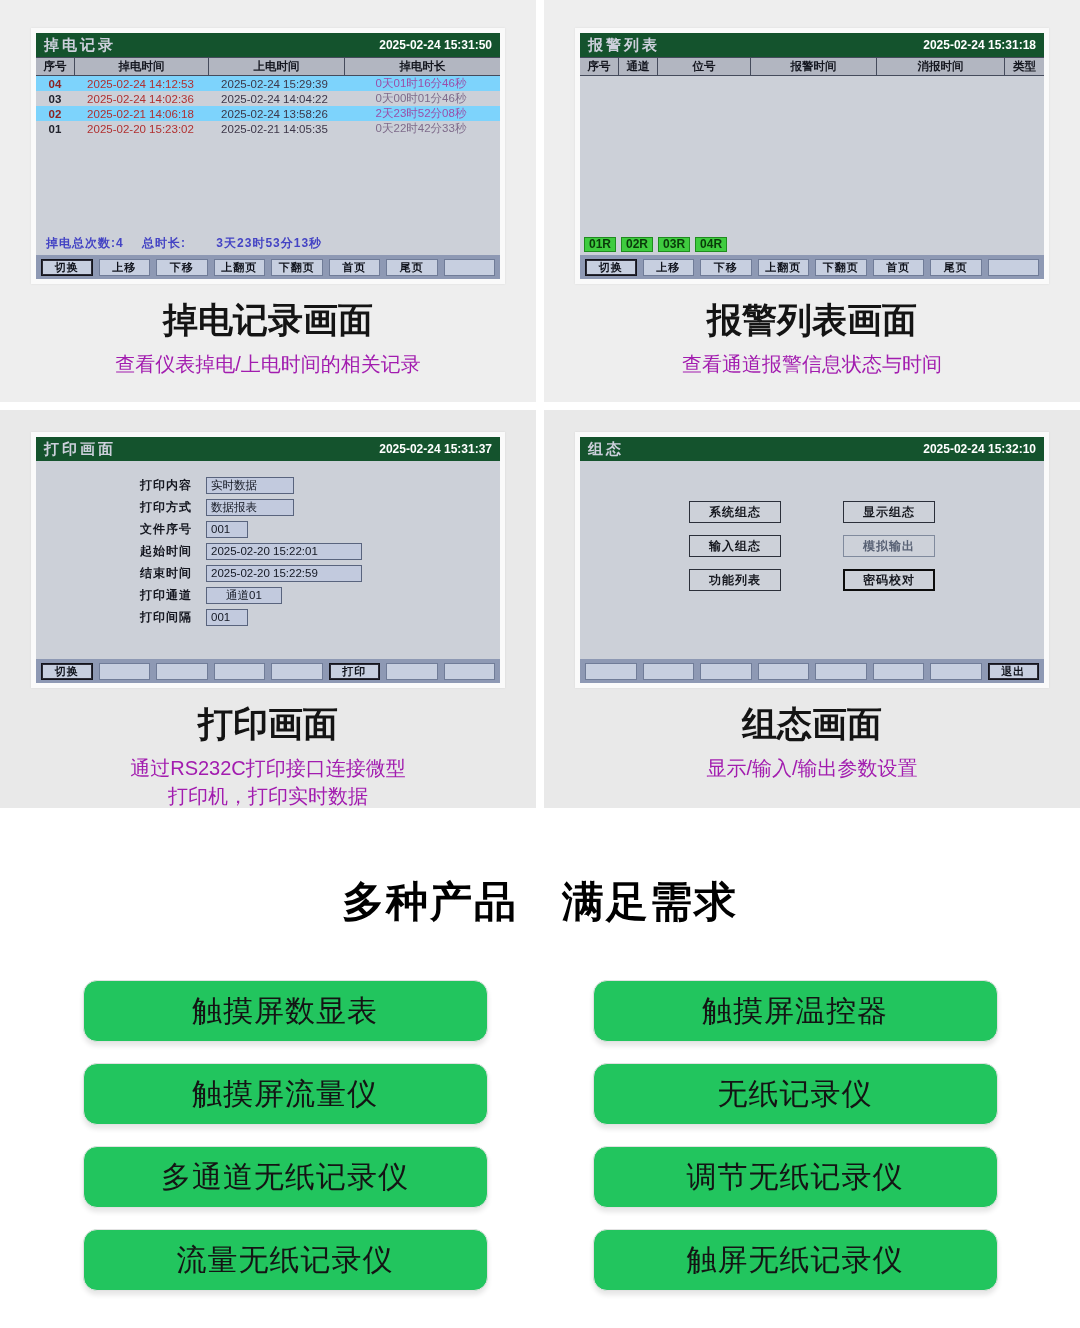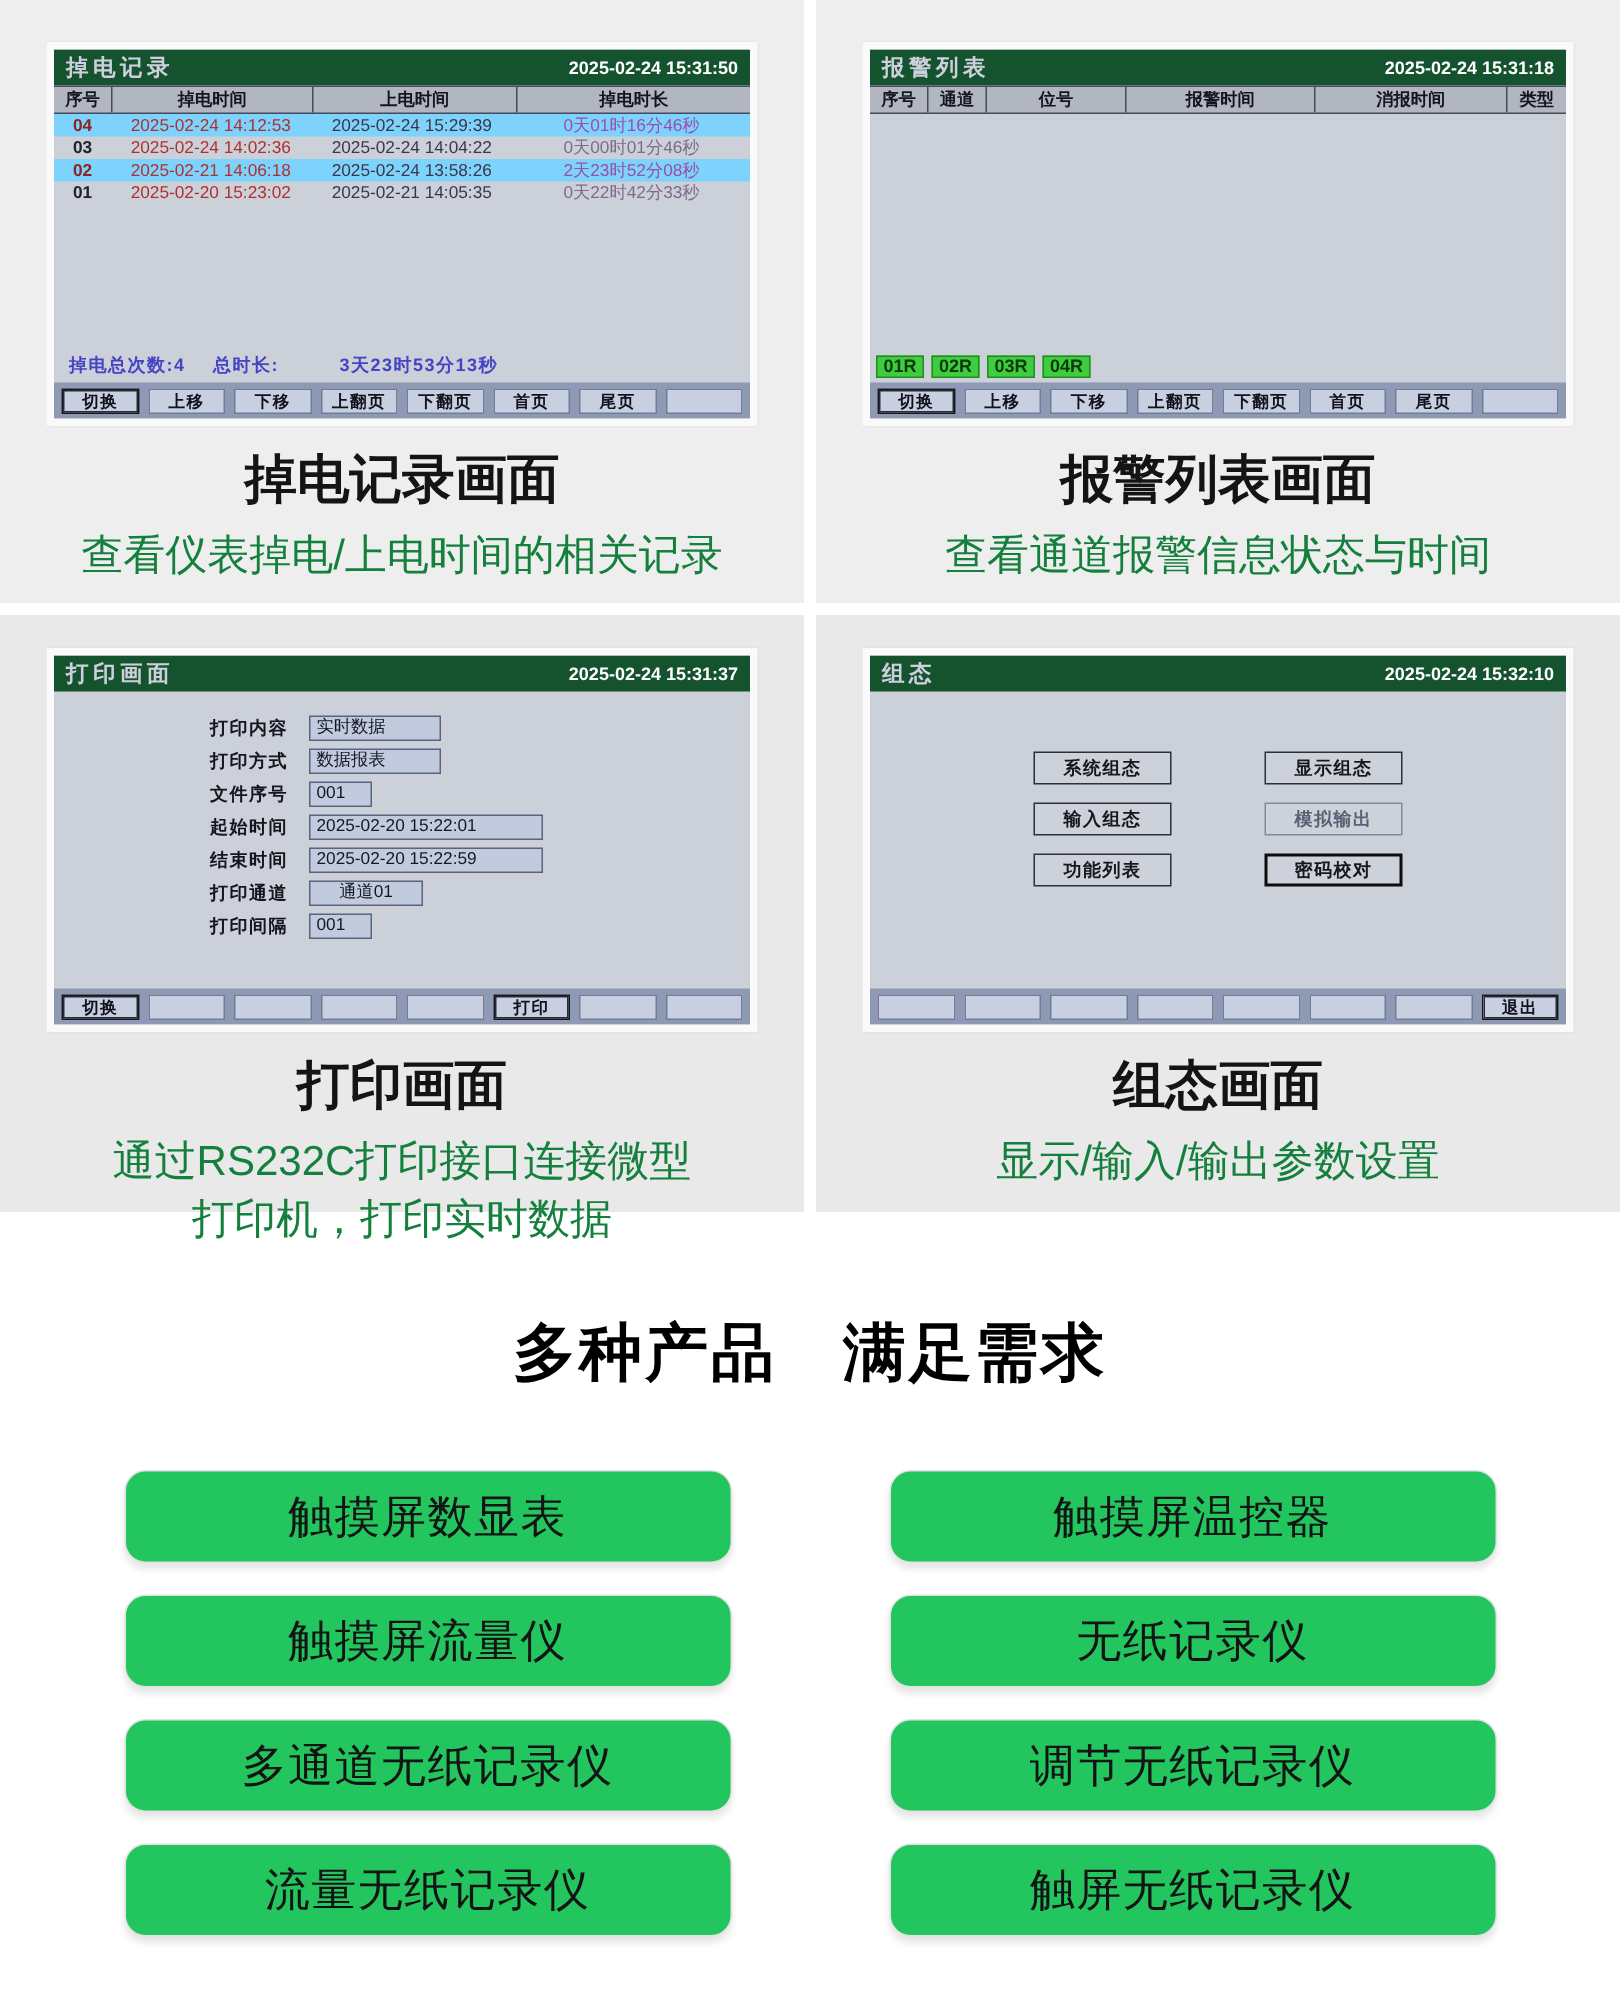--- a/index.html
+++ b/index.html
@@ -32,21 +32,21 @@
   .t-red{color:#b03030;}
   .t-dark{color:#3c3648;}
   .t-pur{color:#9a4fa8;}
   .t-gpur{color:#7e6b8a;}
   .seq-r{color:#8e2222;font-weight:700;}
   .seq-d{color:#20222c;font-weight:700;}
   .a1{width:38px;}.a2{width:38px;}.a3{width:92px;}.a4{width:125px;}.a5{width:127px;}.a6{flex:1;}
   .spacer{flex:1;}
   .summary{font-size:12px;font-weight:700;color:#4444c4;padding:0 0 3px 10px;letter-spacing:1px;}
   .summary .sv{margin-left:14px;}
-  .summary .sv2{margin-left:36px;}
+  .summary .sv2{margin-left:26px;}
 
   
   .btnbar{flex:0 0 24px;background:#8e99b4;display:flex;gap:6px;align-items:center;padding:0 5px;}
   .lbtn{flex:1;height:17px;background:#c7cfe0;border:1px solid #707c98;font-size:11px;font-weight:700;color:#10131c;display:flex;align-items:center;justify-content:center;padding:0;font-family:inherit;letter-spacing:1px;}
   .lbtn.focus{border:1px solid #14141c;box-shadow:inset 0 0 0 1px #2a2a36;}
 
   
   .badges{display:flex;gap:5px;padding:0 4px 3px;}
   .badge{background:#3fcc3f;border:1px solid #1f8c1f;font-size:12px;font-weight:700;color:#0a3a0a;padding:1px 4px;line-height:11px;}
 
@@ -62,21 +62,21 @@
 
   
   .cmenu{display:grid;grid-template-columns:92px 92px;column-gap:62px;row-gap:12px;justify-content:center;margin-top:40px;}
   .cbtn{height:22px;background:#cdd1d9;border:1px solid #2b2f3a;font-size:12px;font-weight:700;color:#16181f;display:flex;align-items:center;justify-content:center;letter-spacing:1px;font-family:inherit;}
   .cbtn.dim{color:#596275;border-color:#808a9d;}
   .cbtn.strong{border:2px solid #0c0c0c;}
 
   
   .caption{text-align:center;margin-top:15px;}
   .cap-title{font-size:35px;font-weight:700;color:#141414;line-height:1.2;}
-  .cap-desc{font-size:28px;color:#15803d;margin-top:9px;white-space:pre-line;line-height:1.4;}
+  .cap-desc{font-size:20px;color:#a21caf;margin-top:9px;white-space:pre-line;line-height:1.4;}
 
   
   .products{background:#ffffff;padding-top:66px;padding-bottom:30px;}
   .prod-heading{font-size:42px;font-weight:700;text-align:center;color:#000;margin:0;letter-spacing:2px;}
   .prod-grid{margin-top:50px;display:grid;grid-template-columns:405px 405px;column-gap:105px;row-gap:21px;justify-content:center;}
   .prod-btn{height:62px;background:#22c55e;border:1px solid #e2e2e2;border-radius:14px;font-size:30px;color:#141414;display:flex;align-items:center;justify-content:center;box-shadow:0 4px 5px rgba(0,0,0,0.10);font-family:inherit;letter-spacing:1px;}
 </style>
 </head>
 <body>
 

